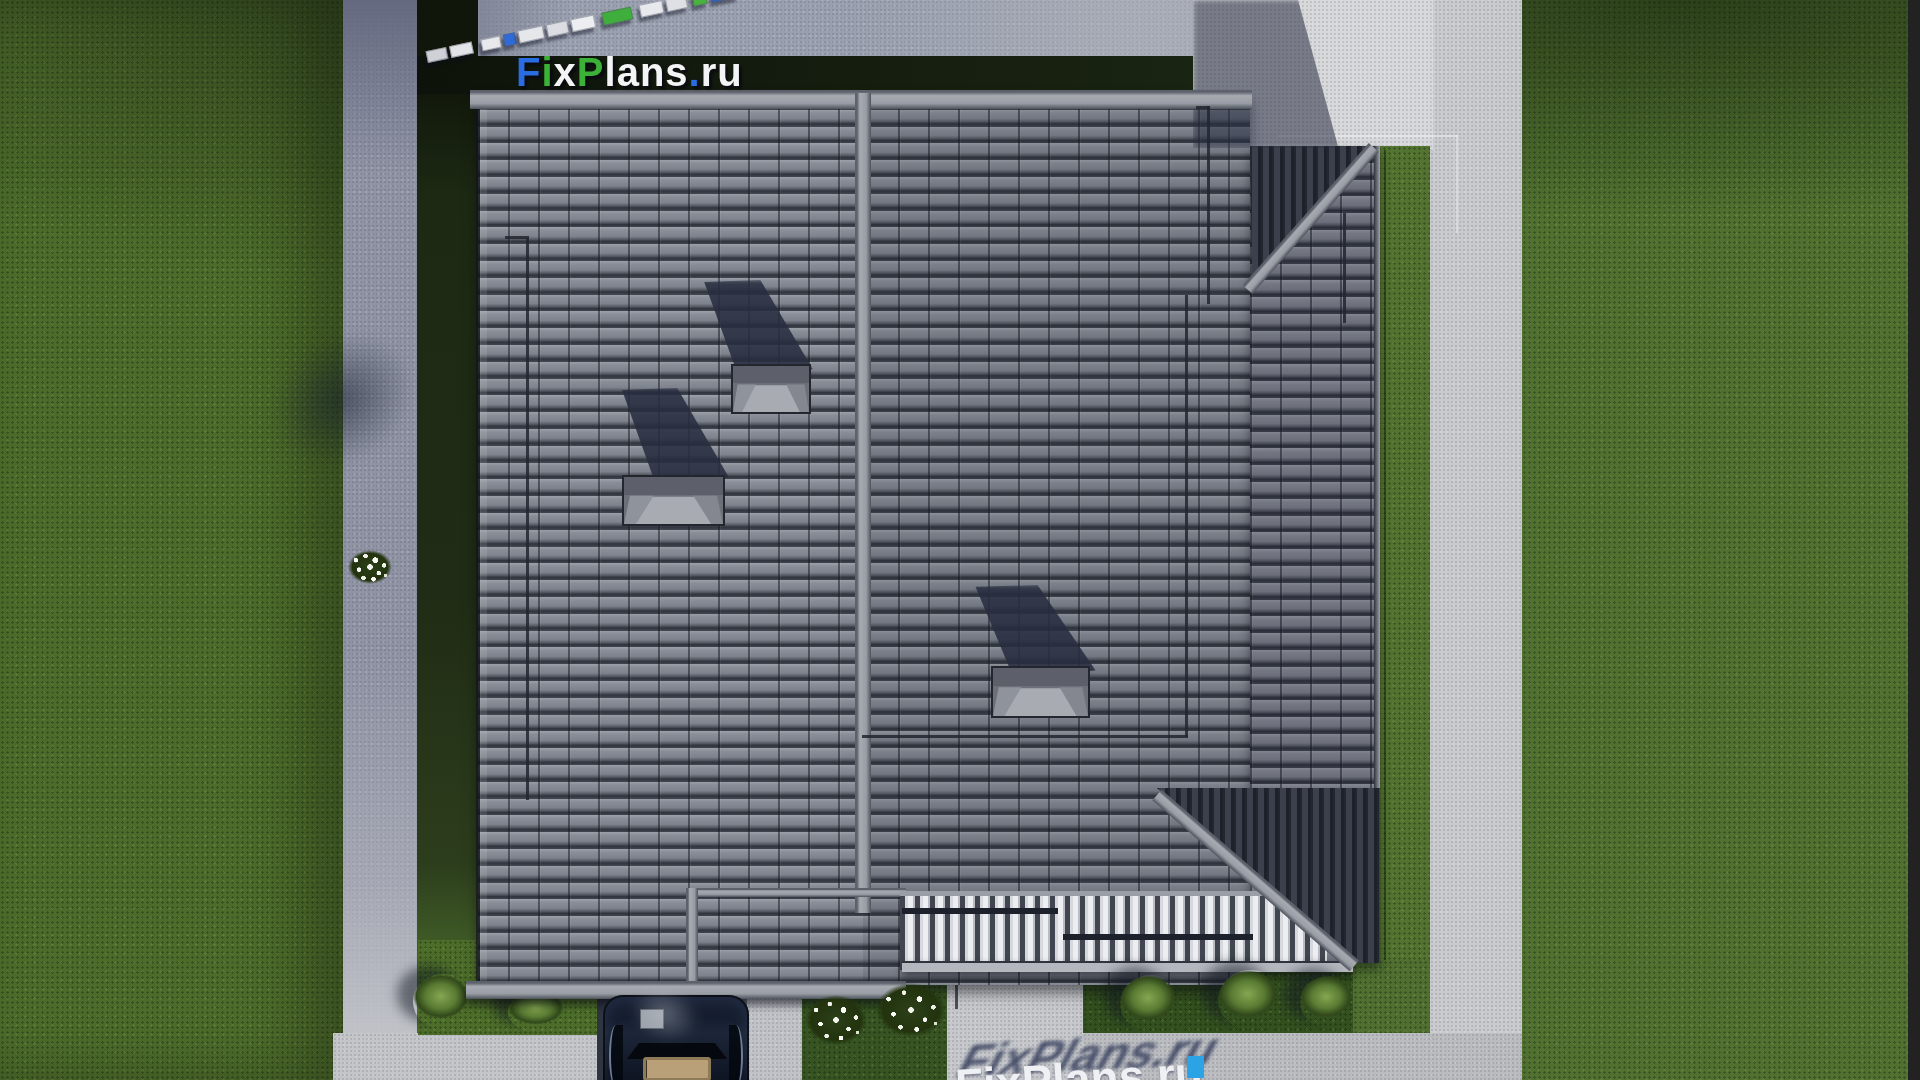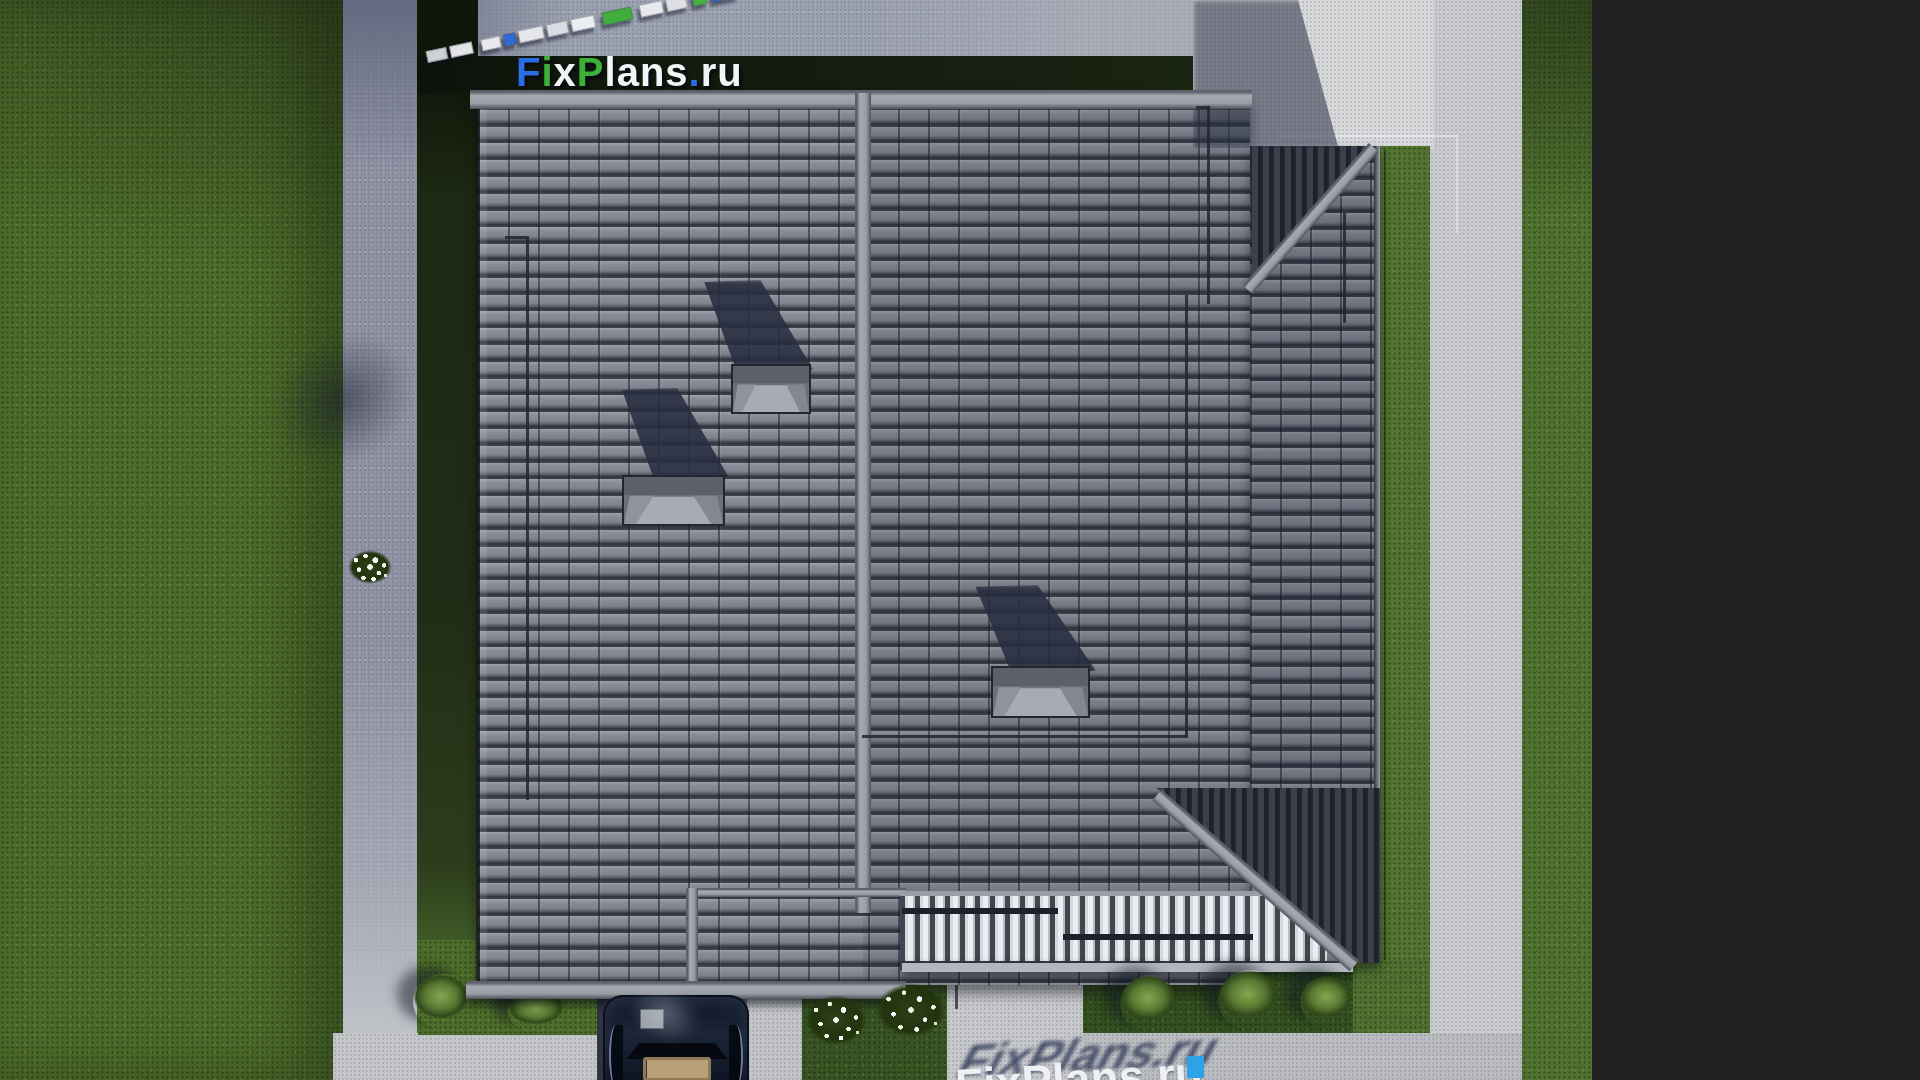--- a/index.html
+++ b/index.html
@@ -1,16 +1,16 @@
 <!DOCTYPE html>
 <html><head>
 <meta charset="utf-8">
 <style>
   html,body{margin:0;padding:0;background:#222;}
-  #stage{position:relative;width:1592px;height:1080px;overflow:hidden;
+  #stage{position:relative;width:1908px;height:1080px;overflow:hidden;
          font-family:"Liberation Sans",sans-serif;}
   #stage *{position:absolute;box-sizing:border-box;}
 
   
   .grass{
     background-color:#4d6c2b;
     background-image:
       radial-gradient(rgba(10,20,4,.30) 1px, transparent 1.4px),
       radial-gradient(rgba(150,185,90,.20) 1px, transparent 1.4px);
     background-size:5px 5px,9px 9px;

